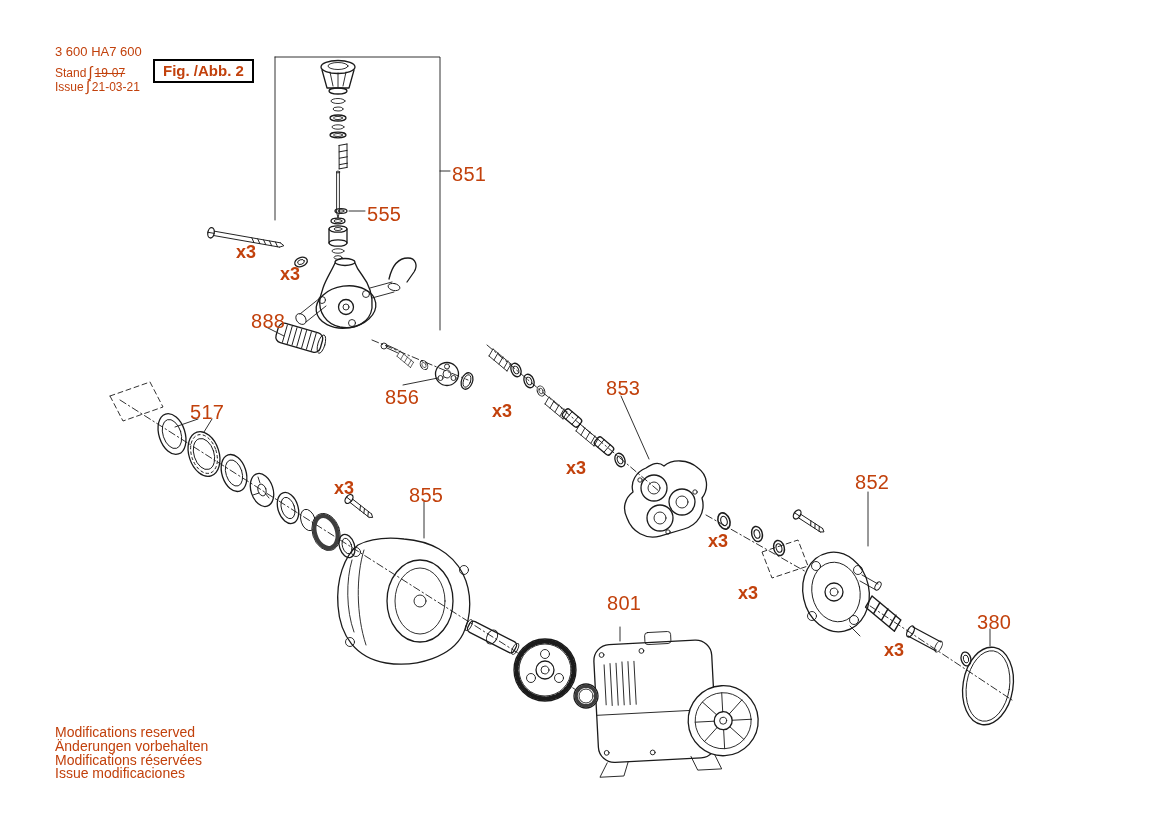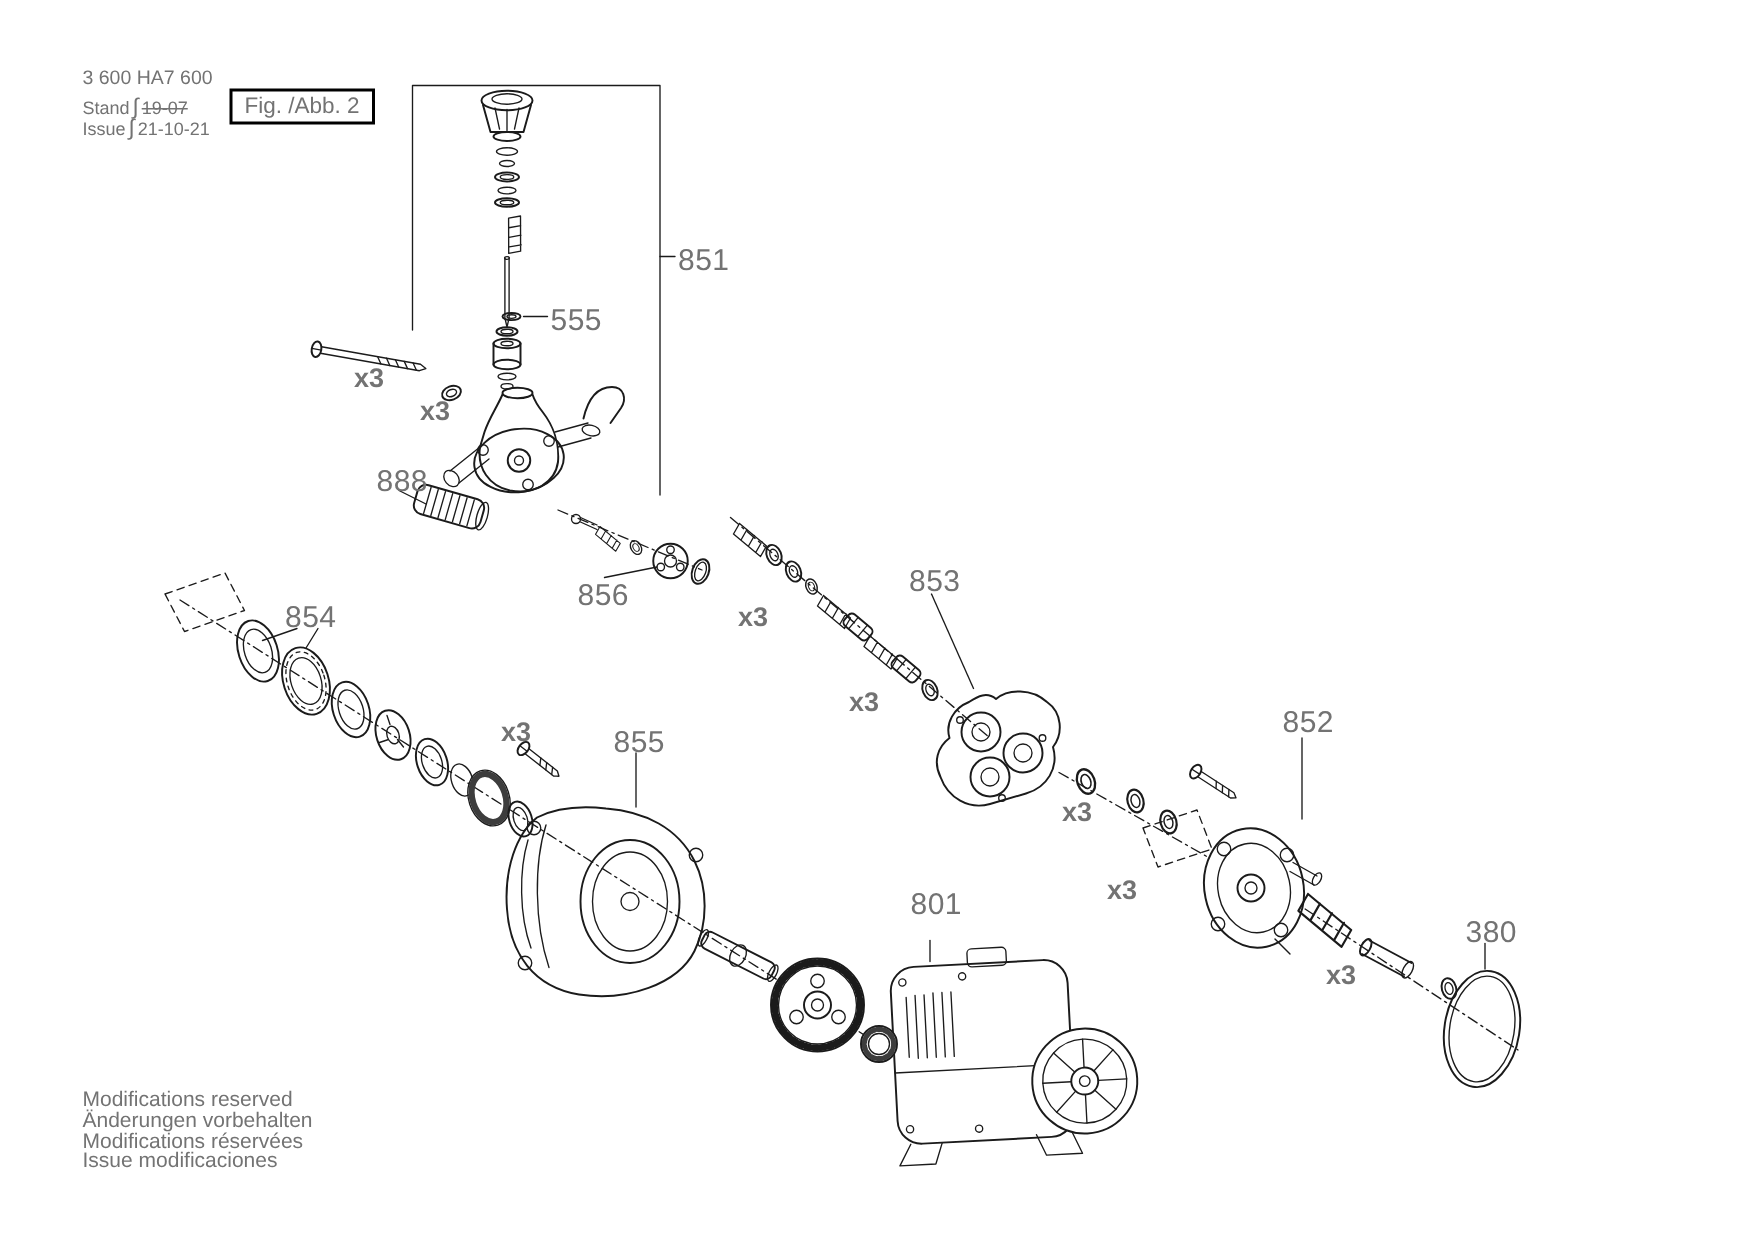--- a/index.html
+++ b/index.html
@@ -1,55 +1,55 @@
 <!DOCTYPE html>
 <html><head>
 <meta charset="utf-8">
 <style>
   html,body{margin:0;padding:0;background:#fff}
   .stage{position:relative;width:1169px;height:826px;background:#ffffff;overflow:hidden;
-         font-family:"Liberation Sans",sans-serif;color:#737373}
+         font-family:"Liberation Sans",sans-serif;color:#c2410c}
   .stage svg{position:absolute;left:0;top:0}
   .txt{position:absolute;white-space:nowrap}
   .part-label{position:absolute;font-size:20px;letter-spacing:.3px;z-index:5}
   .qty-label{position:absolute;font-size:18px;font-weight:bold;z-index:5}
   .hdr-code{left:55px;top:44px;font-size:13px}
   .hdr-line{font-size:12px}
   .hdr-brace{font-size:15px;padding:0 2px}
   .strike{text-decoration:line-through}
   .fig-box{position:absolute;left:153px;top:59px;border:2.5px solid #000;
-           font-size:15px;font-weight:normal;padding:1px 8px 2px;z-index:5}
+           font-size:15px;font-weight:bold;padding:1px 8px 2px;z-index:5}
   .footer{position:absolute;left:55px;top:726px;font-size:14px;line-height:13.8px;z-index:5}
   
   .ln{fill:none;stroke:#1b1b1b;stroke-width:1.3;stroke-linecap:round;stroke-linejoin:round}
   .tn{stroke-width:.9}
   .dd{stroke-dasharray:7 3 1.5 3;stroke-width:.9}
   .ds{stroke-dasharray:5 3.5;stroke-width:.9}
   .wfill{fill:#fff}
 </style>
 </head>
 <body>
 
 <div class="stage">
 
   <div class="txt hdr-code">3 600 HA7 600</div>
   <div class="txt hdr-line" style="left:55px;top:63px">
     <span>Stand</span><span class="hdr-brace">∫</span><span class="strike">19-07</span>
   </div>
   <div class="txt hdr-line" style="left:55px;top:77px">
-    <span>Issue</span><span class="hdr-brace">∫</span><span>21-10-21</span>
+    <span>Issue</span><span class="hdr-brace">∫</span><span>21-03-21</span>
   </div>
   <div class="fig-box">Fig. /Abb. 2</div>
 
   <div class="part-label" style="left:452px;top:163px">851</div>
   <div class="part-label" style="left:367px;top:203px">555</div>
   <div class="part-label" style="left:251px;top:310px">888</div>
   <div class="part-label" style="left:385px;top:386px">856</div>
   <div class="part-label" style="left:606px;top:377px">853</div>
-  <div class="part-label" style="left:190px;top:401px">854</div>
+  <div class="part-label" style="left:190px;top:401px">517</div>
   <div class="part-label" style="left:409px;top:484px">855</div>
   <div class="part-label" style="left:855px;top:471px">852</div>
   <div class="part-label" style="left:607px;top:592px">801</div>
   <div class="part-label" style="left:977px;top:611px">380</div>
 
   <div class="qty-label" style="left:236px;top:242px">x3</div>
   <div class="qty-label" style="left:280px;top:264px">x3</div>
   <div class="qty-label" style="left:492px;top:401px">x3</div>
   <div class="qty-label" style="left:566px;top:458px">x3</div>
   <div class="qty-label" style="left:334px;top:478px">x3</div>

